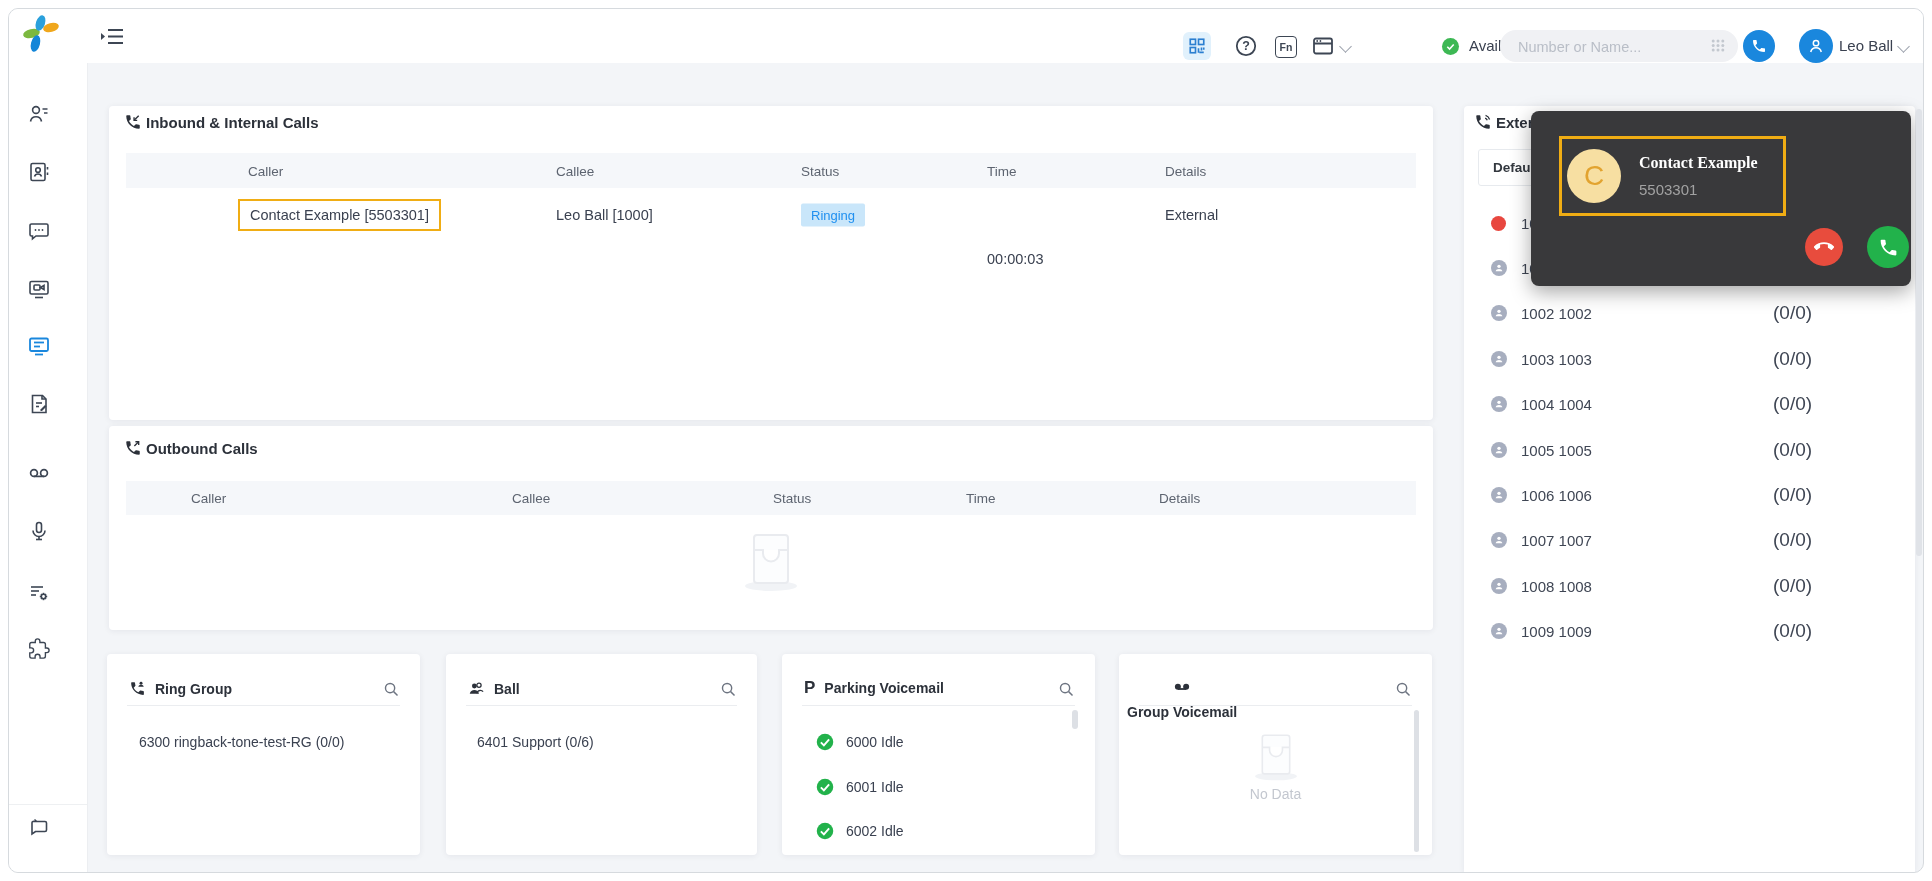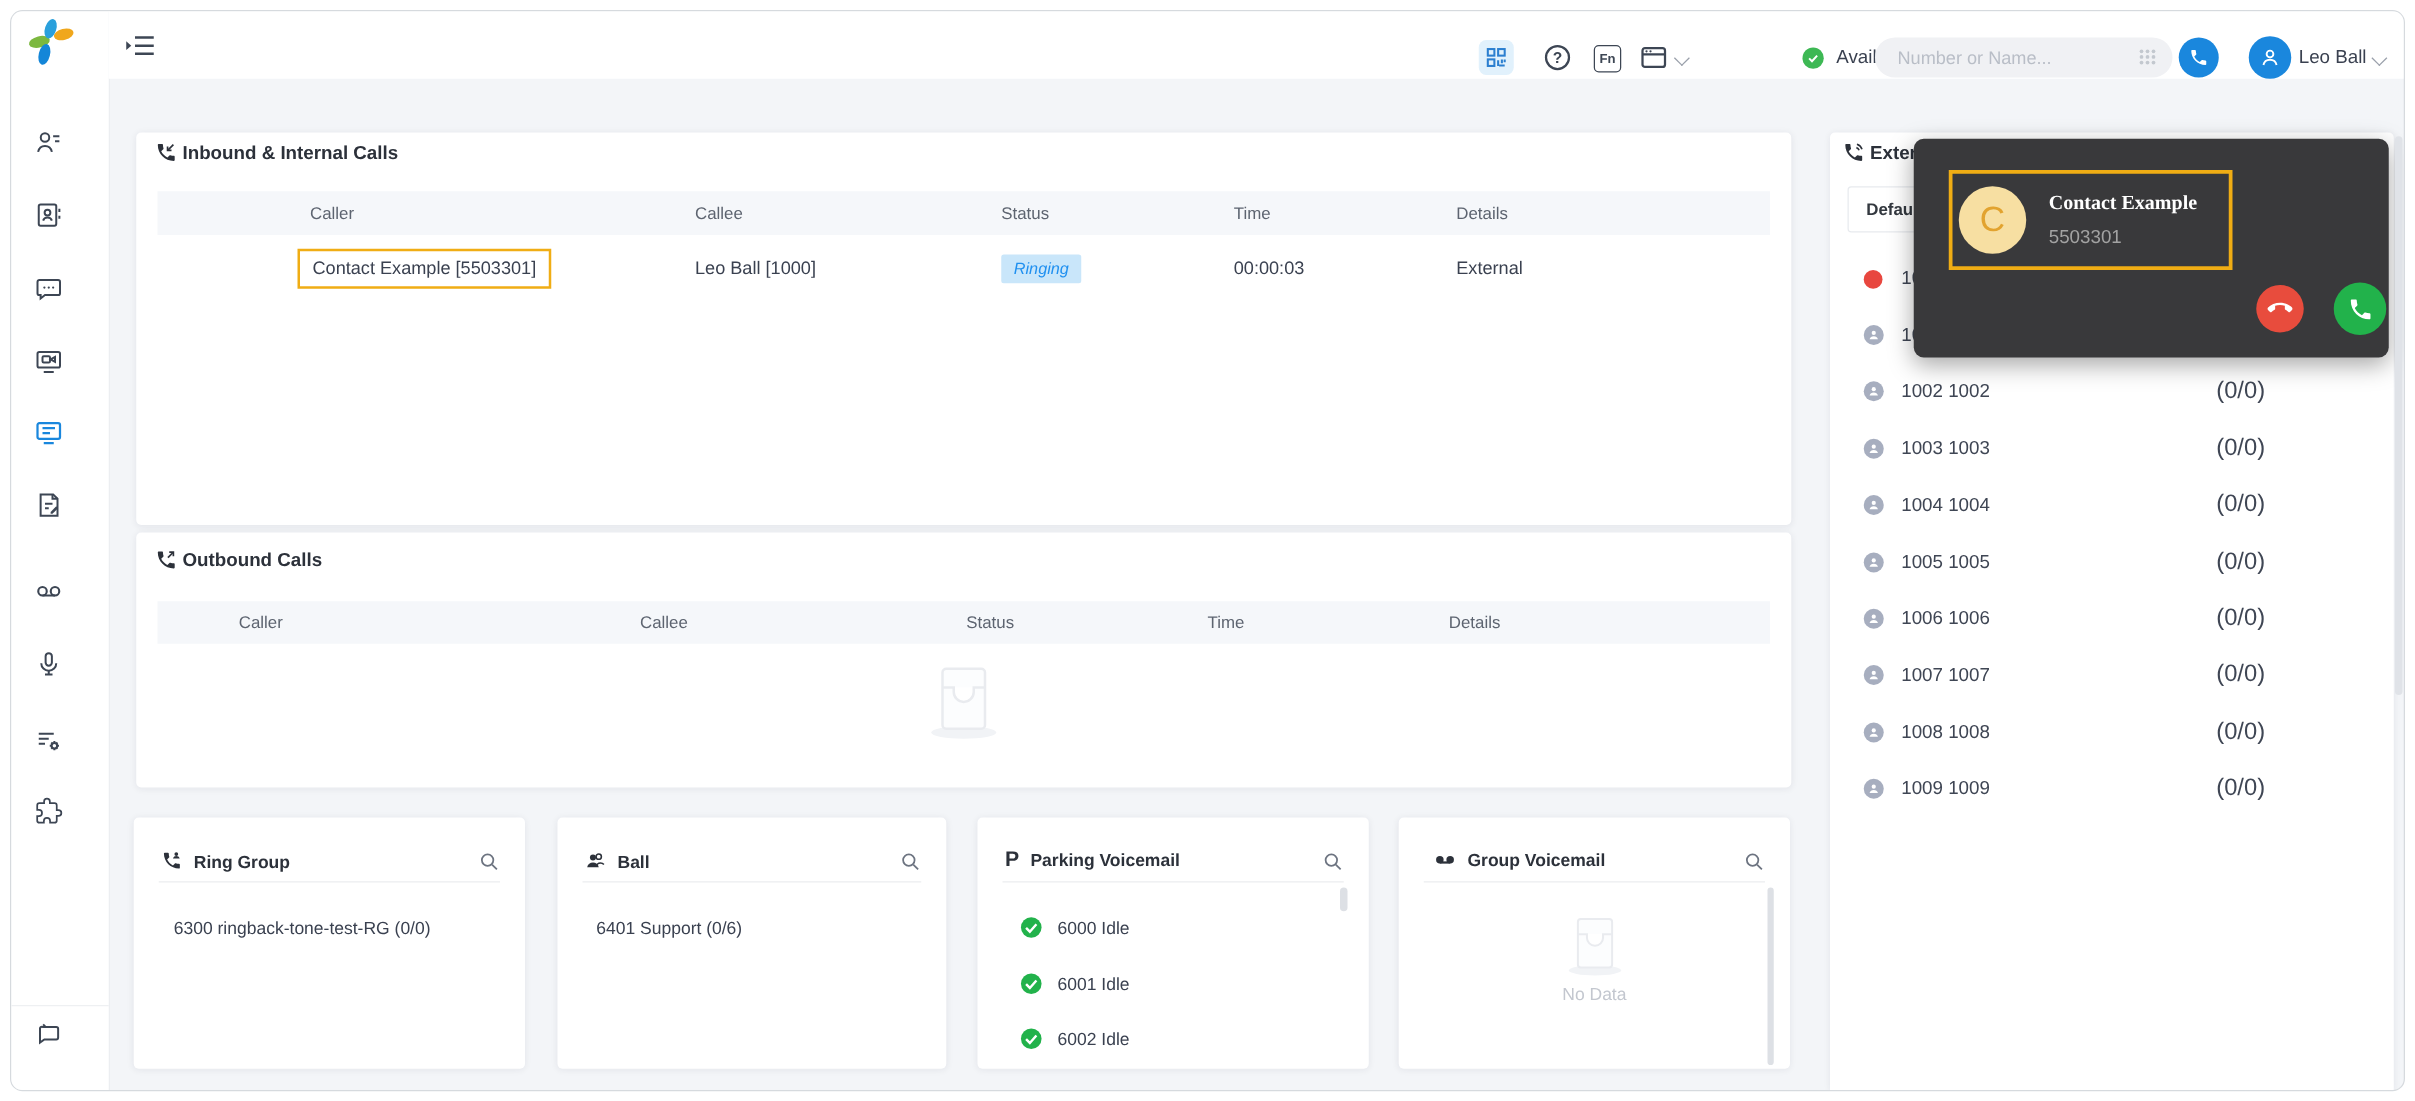--- a/index.html
+++ b/index.html
@@ -280,22 +280,22 @@
       <span class="th-label" style="left:861px;">Time</span>
       <span class="th-label" style="left:1039px;">Details</span>
     </div>
     <div class="trow" style="left:17px;top:82px;width:1290px;height:53px;">
       <span class="td" style="left:112px;">
         <span class="hl-box" style="height:28px;">
           <span>Contact Example [5503301]</span>
         </span>
       </span>
       <span class="td" style="left:430px;">Leo Ball [1000]</span>
-      <span class="td" style="left:675px;font-style:italic;"><span class="badge">Ringing</span></span>
-      <span class="td" style="left:861px;">00:00:03</span>
+      <span class="td" style="left:675px;"><span class="badge">Ringing</span></span>
+      <span class="td" style="left:861px;margin-top:44px;">00:00:03</span>
       <span class="td" style="left:1039px;">External</span>
     </div>
   </section>
 
   <section class="panel" style="left:100px;top:417px;width:1324px;height:204px;">
     <div class="p-title" style="left:15px;top:13px;align-items:flex-end;">
       <svg width="18" height="18" viewBox="0 0 24 24">
           <path fill="#2c313a" d="M6.62 10.79c1.44 2.83 3.76 5.14 6.59 6.59l2.2-2.21c.27-.27.67-.36 1.02-.24 1.12.37 2.33.57 3.57.57.55 0 1 .45 1 1V20c0 .55-.45 1-1 1-9.39 0-17-7.61-17-17 0-.55.45-1 1-1h3.5c.55 0 1 .45 1 1 0 1.25.2 2.45.57 3.57.11.35.03.74-.25 1.02l-2.2 2.2z"></path>
           <g stroke="#2c313a" stroke-width="1.8" fill="none">
             <polyline points="15.2,3.6 19.6,3.6 19.6,8"></polyline>
@@ -392,21 +392,21 @@
     <div class="prow" style="left:34px;top:168px;justify-content:flex-end;">
       <svg width="18" height="18" viewBox="0 0 24 24">
           <circle cx="12" cy="12" r="11" fill="#22b24b"></circle>
           <polyline points="6.5,12.5 10.5,16.5 17.5,8.5" fill="none" stroke="#fff" stroke-width="2.6"></polyline>
         </svg>
       <span class="txt">6002 Idle</span>
     </div>
   </section>
 
   <section class="panel" style="left:1110px;top:645px;width:313px;height:201px;">
-    <div class="p-title-sm" style="left:28px;top:26px;">
+    <div class="p-title-sm" style="left:8px;top:26px;flex-direction:column;">
       <svg width="18" height="15" viewBox="0 0 24 18">
           <circle cx="6.5" cy="8" r="4" fill="#2c313a"></circle>
           <circle cx="17.5" cy="8" r="4" fill="#2c313a"></circle>
           <rect x="6.5" y="9.8" width="11" height="2.4" fill="#2c313a"></rect>
         </svg>
       <span>Group Voicemail</span>
     </div>
     <div class="search-ic" style="right:20px;top:27px;">
       <svg width="17" height="17" viewBox="0 0 24 24" fill="none" stroke="currentColor" stroke-width="2">
           <circle cx="10" cy="10" r="6.5"></circle>

